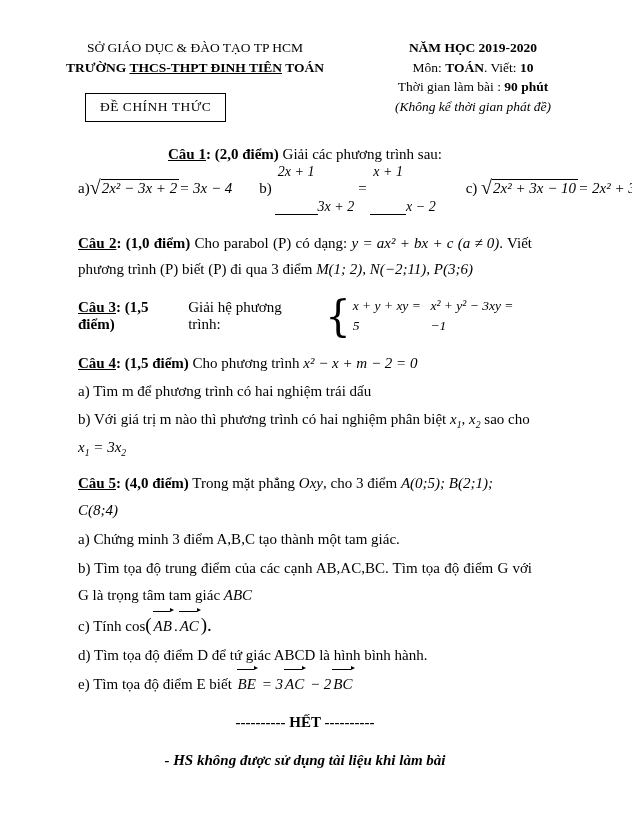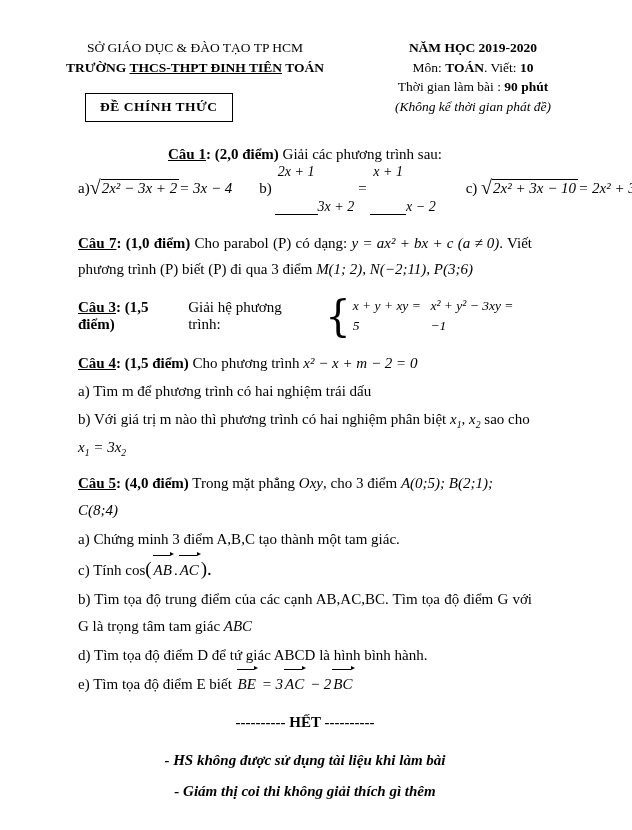--- a/index.html
+++ b/index.html
@@ -13,21 +13,21 @@
   
   .header { display:flex; padding:0 18px 0 30px; }
   .header-left { width:330px; text-align:center; font-size:13.5px; line-height:1.45; }
   .header-right { flex:1; text-align:center; font-size:13.5px; line-height:1.45; }
   .bold { font-weight:bold; }
   .ital { font-style:italic; }
   .u { text-decoration:underline; }
   .exam-box-wrap { text-align:left; margin-top:16px; padding-left:55px; }
   .exam-box {
     display:inline-block; border:1.6px solid #000; padding:3px 14px 4px;
-    font-weight:bold; font-size:13.5px; letter-spacing:.5px;
+    font-weight:normal; font-size:13.5px; letter-spacing:.5px;
   }
 
   
   .content { padding:24px 72px 0 78px; }
   .q-head { font-weight:bold; }
   .q-label { text-decoration:underline; }
   .q-prompt { font-weight:normal; }
   .math { font-style:italic; }
   sub { font-size:0.65em; line-height:0; }
 
@@ -120,21 +120,21 @@
           </span>
       </span>
       <span class="eq-item">
         <span>c)</span>&nbsp;<span class="sqrt">
             <span class="radical">√</span>
             <span class="sqrt-body">2x² + 3x − 10</span>
           </span><span class="math">= 2x² + 3x − 16</span>
       </span>
     </div>
 
-    <div class="para"><span class="q-head"><span class="q-label">Câu 7</span><span>: (1,0 điểm)</span></span><span> Cho parabol (P) có dạng: </span><span class="math">y = ax² + bx + c (a ≠ 0)</span><span>. Viết phương trình (P) biết (P) đi qua 3 điểm </span><span class="math">M(1; 2), N(−2;11), P(3;6)</span></div>
+    <div class="para"><span class="q-head"><span class="q-label">Câu 2</span><span>: (1,0 điểm)</span></span><span> Cho parabol (P) có dạng: </span><span class="math">y = ax² + bx + c (a ≠ 0)</span><span>. Viết phương trình (P) biết (P) đi qua 3 điểm </span><span class="math">M(1; 2), N(−2;11), P(3;6)</span></div>
 
     <div class="q3-row">
       <span class="q-head"><span class="q-label">Câu 3</span><span>: (1,5 điểm)</span></span>
       <span> Giải hệ phương trình:</span>
       <span class="system">
         <span class="brace">{</span>
         <span class="sys-eqs">
           <span>x + y + xy = 5</span>
           <span>x² + y² − 3xy = −1</span>
         </span>
@@ -146,28 +146,27 @@
     <div class="line">a) Tìm m để phương trình có hai nghiệm trái dấu</div>
 
     <div class="line"><span>b) Với giá trị m nào thì phương trình có hai nghiệm phân biệt </span><span class="math"><span>x</span><sub>1</sub><span>, x</span><sub>2</sub></span><span> sao cho</span></div>
 
     <div class="line q4-b2"><span class="math"><span>x</span><sub>1</sub><span> = 3x</span><sub>2</sub></span></div>
 
     <div class="q5-line"><span class="q-head"><span class="q-label">Câu 5</span><span>: (4,0 điểm)</span></span><span> Trong mặt phẳng </span><span class="math">Oxy</span><span>, cho 3 điểm </span><span class="math">A(0;5); B(2;1); C(8;4)</span></div>
 
     <div class="q5-line">a) Chứng minh 3 điểm A,B,C tạo thành một tam giác.</div>
 
+    <div class="q5-line" style="text-align:justify;"><span>b) Tìm tọa độ trung điểm của các cạnh AB,AC,BC. Tìm tọa độ điểm G với G là trọng tâm tam giác </span><span class="math">ABC</span></div>
+
     <div class="q5-line"><span>c) Tính </span><span>cos</span><span class="bigparen">(</span><span class="vec">AB</span><span>.</span><span class="vec">AC</span><span class="bigparen">).</span></div>
-
-    <div class="q5-line" style="text-align:justify;"><span>b) Tìm tọa độ trung điểm của các cạnh AB,AC,BC. Tìm tọa độ điểm G với G là trọng tâm tam giác </span><span class="math">ABC</span></div>
 
     <div class="q5-line">d) Tìm tọa độ điểm D để tứ giác ABCD là hình bình hành.</div>
 
     <div class="q5-line"><span>e) Tìm tọa độ điểm E biết </span><span class="vec">BE</span><span class="math"> = 3</span><span class="vec">AC</span><span class="math"> − 2</span><span class="vec">BC</span></div>
 
     <div class="footer">
       <div class="het">---------- HẾT ----------</div>
       <div class="foot-note">- HS không được sử dụng tài liệu khi làm bài</div>
-      <div class="foot-note">- Giám thị coi thi không giải thích gì thêm</div>
     </div>
 
   </div>
 </div>
 
 </body></html>

